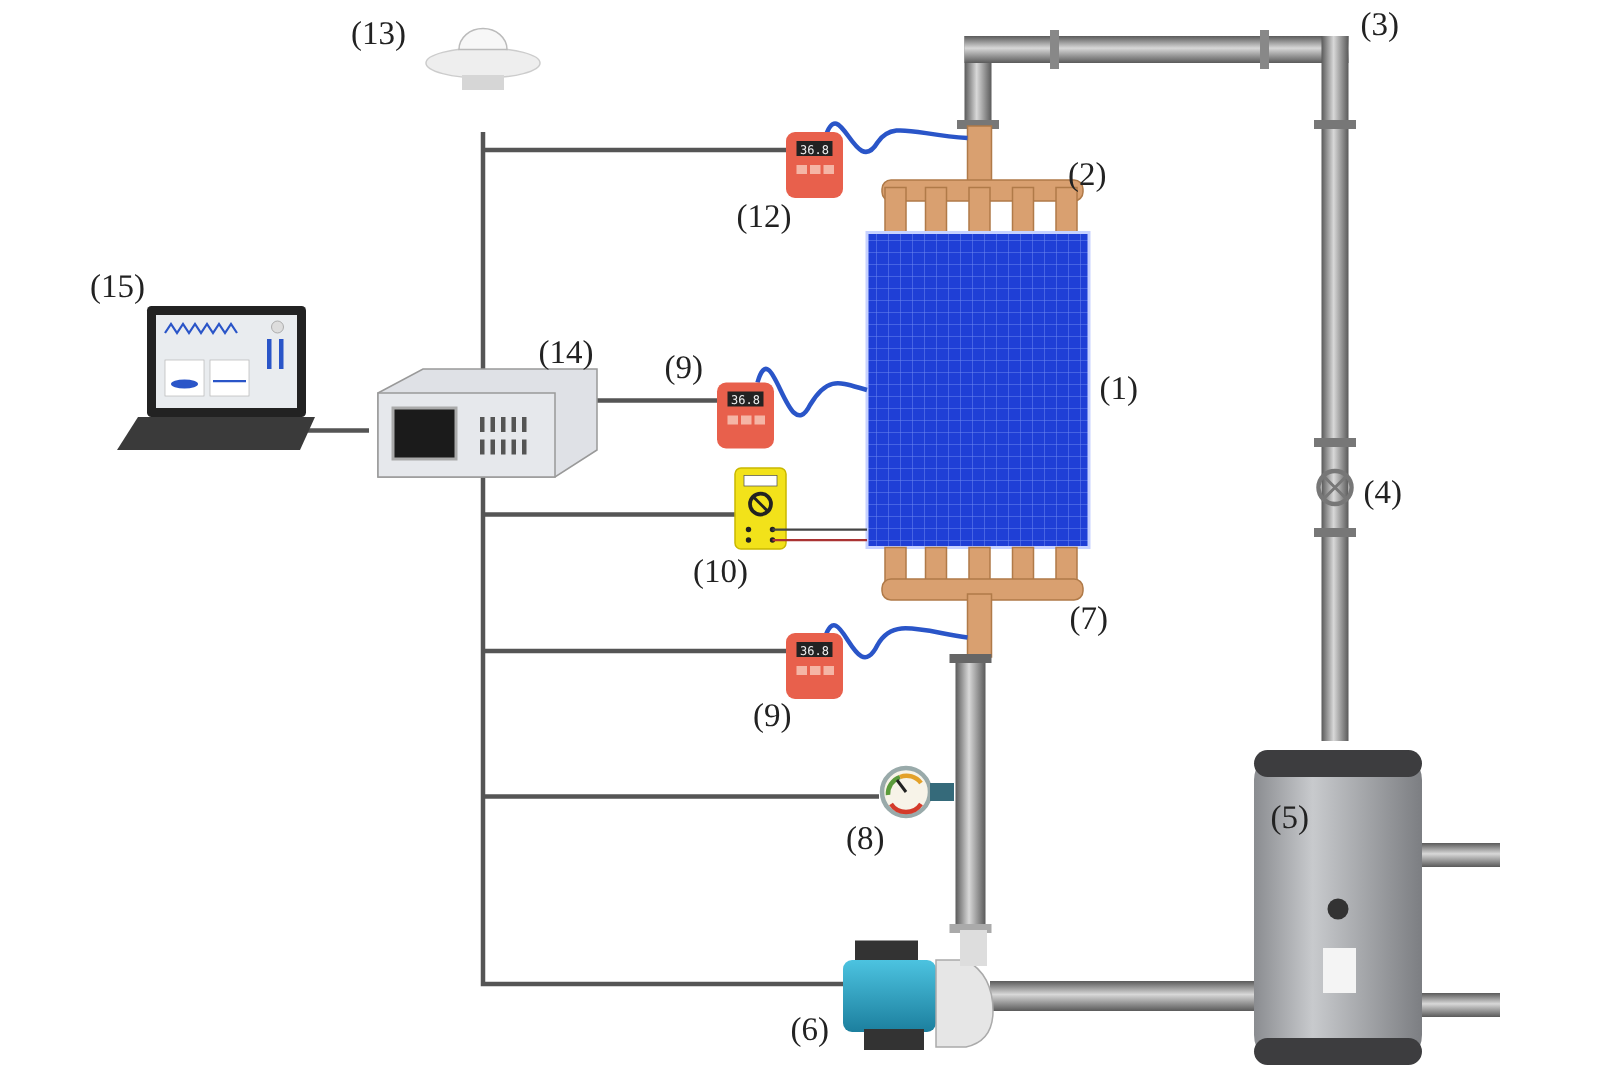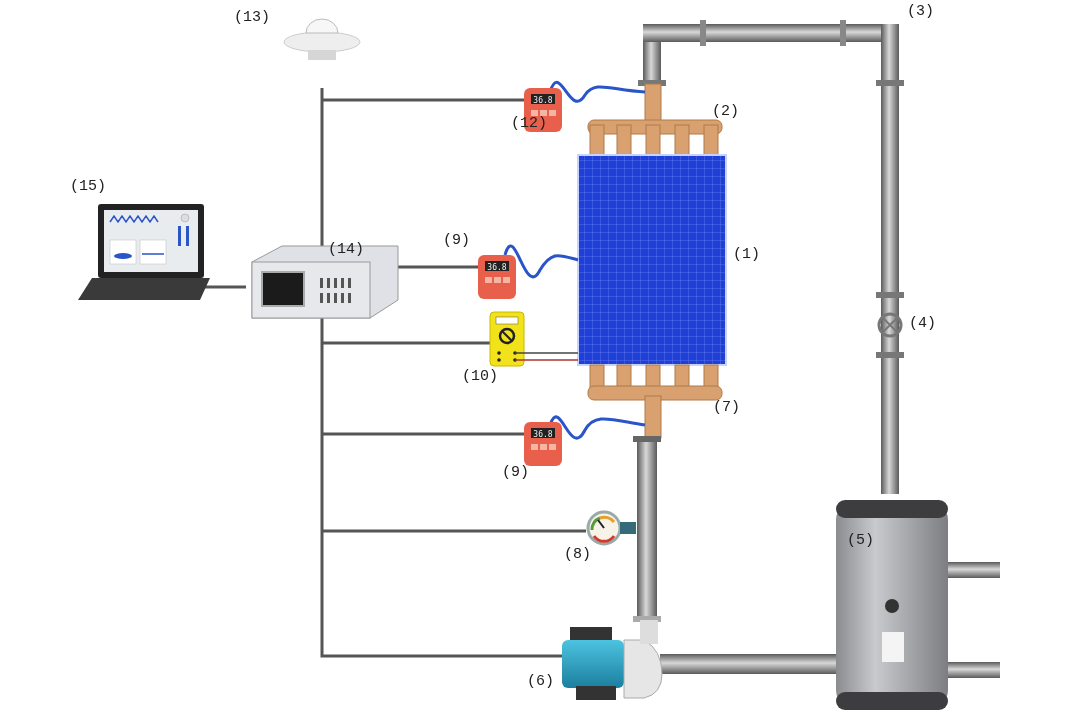--- a/index.html
+++ b/index.html
@@ -1,18 +1,18 @@
 <!DOCTYPE html>
 <html><head>
 <meta charset="utf-8">
 <style>
   html, body { margin:0; padding:0; background:#ffffff; }
   body { width:1080px; height:720px; overflow:hidden; position:relative; font-family:"DejaVu Sans", sans-serif; }
   #stage { position:absolute; left:0; top:0; width:1080px; height:720px; }
-  .lbl { position:absolute; font-size:15px; color:#222; font-family:Liberation Mono, monospace; white-space:nowrap; }
+  .lbl { position:absolute; font-size:22px; color:#222; font-family:Liberation Serif, serif; white-space:nowrap; }
   svg text { font-family:"DejaVu Sans Mono", monospace; }
 </style>
 </head>
 <body>
 
 <div id="stage">
 <svg width="1080" height="720" viewBox="0 0 1080 720" xmlns="http://www.w3.org/2000/svg">
   <defs>
     <linearGradient id="pipeV" x1="0" x2="1" y1="0" y2="0">
       <stop offset="0" stop-color="#5a5a5a"></stop>
@@ -205,17 +205,17 @@
 <div class="lbl" style="left:712px; top:103px;">(2)</div>
 <div class="lbl" style="left:907px; top:3px;">(3)</div>
 <div class="lbl" style="left:909px; top:315px;">(4)</div>
 <div class="lbl" style="left:847px; top:532px;">(5)</div>
 <div class="lbl" style="left:527px; top:673px;">(6)</div>
 <div class="lbl" style="left:713px; top:399px;">(7)</div>
 <div class="lbl" style="left:564px; top:546px;">(8)</div>
 <div class="lbl" style="left:502px; top:464px;">(9)</div>
 <div class="lbl" style="left:450px; top:368px;margin-left:12px;">(10)</div>
 <div class="lbl" style="left:443px; top:232px;">(9)</div>
-<div class="lbl" style="left:491px; top:115px;margin-left:20px;">(12)</div>
+<div class="lbl" style="left:491px; top:131px;">(12)</div>
 <div class="lbl" style="left:234px; top:9px;">(13)</div>
-<div class="lbl" style="left:328px; top:222px;margin-top:19px;">(14)</div>
-<div class="lbl" style="left:70px; top:178px;">(15)</div>
+<div class="lbl" style="left:359px; top:222px;">(14)</div>
+<div class="lbl" style="left:60px; top:178px;">(15)</div>
 </div>
 
 </body></html>

